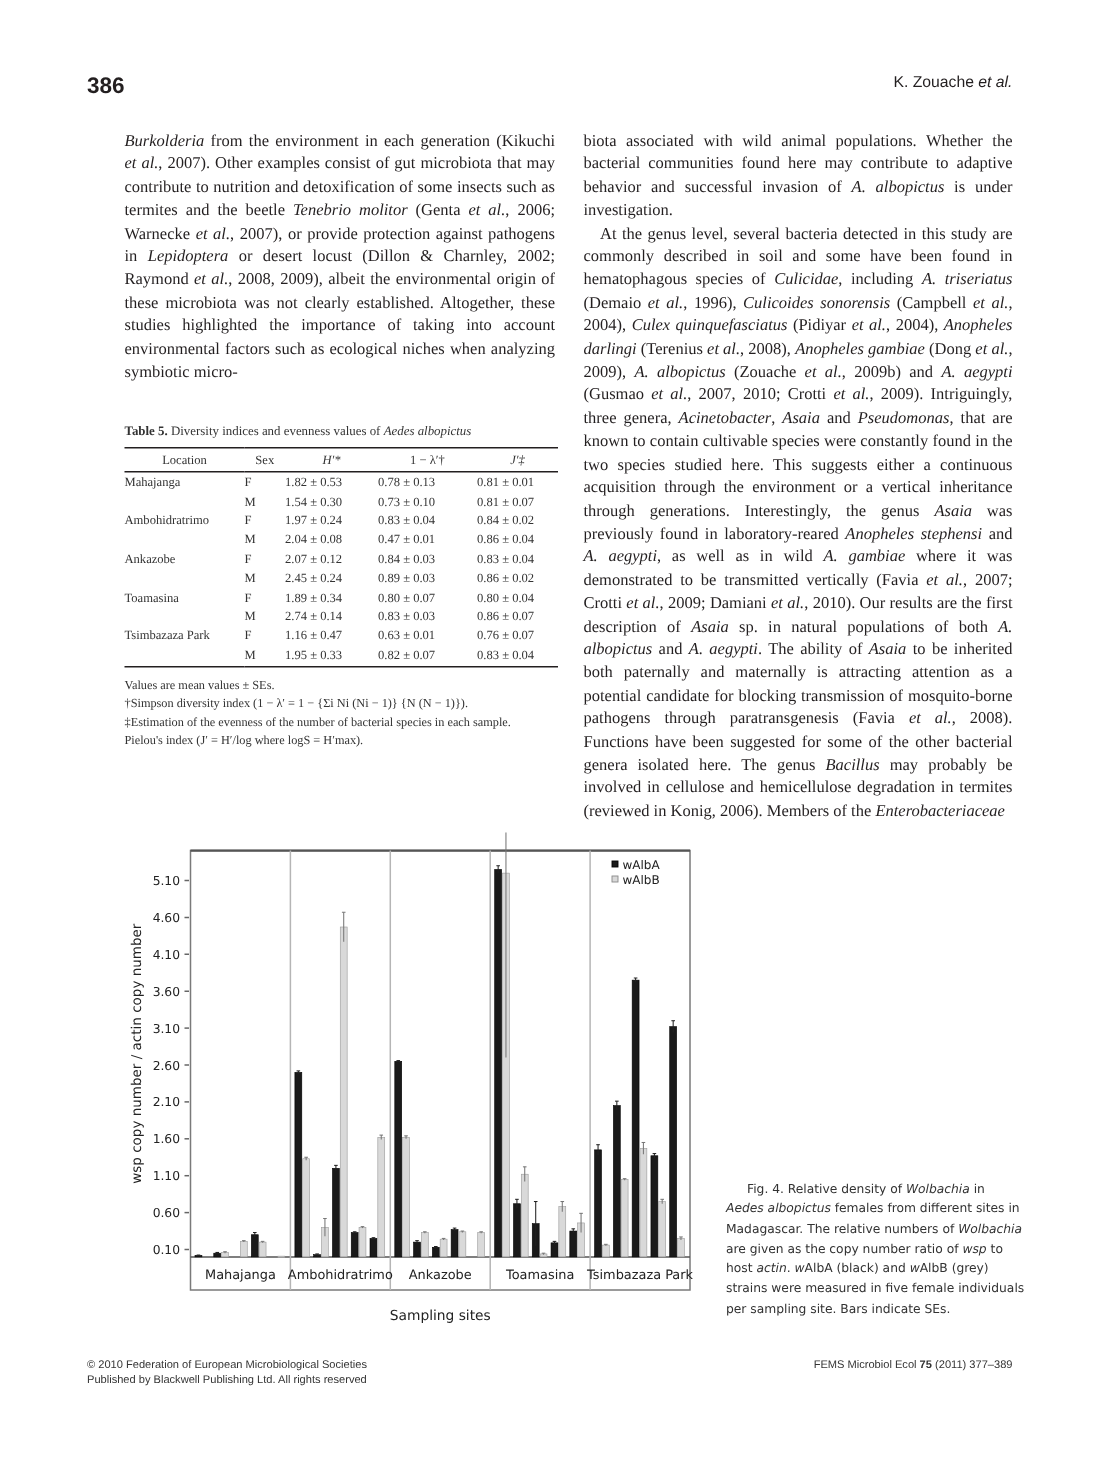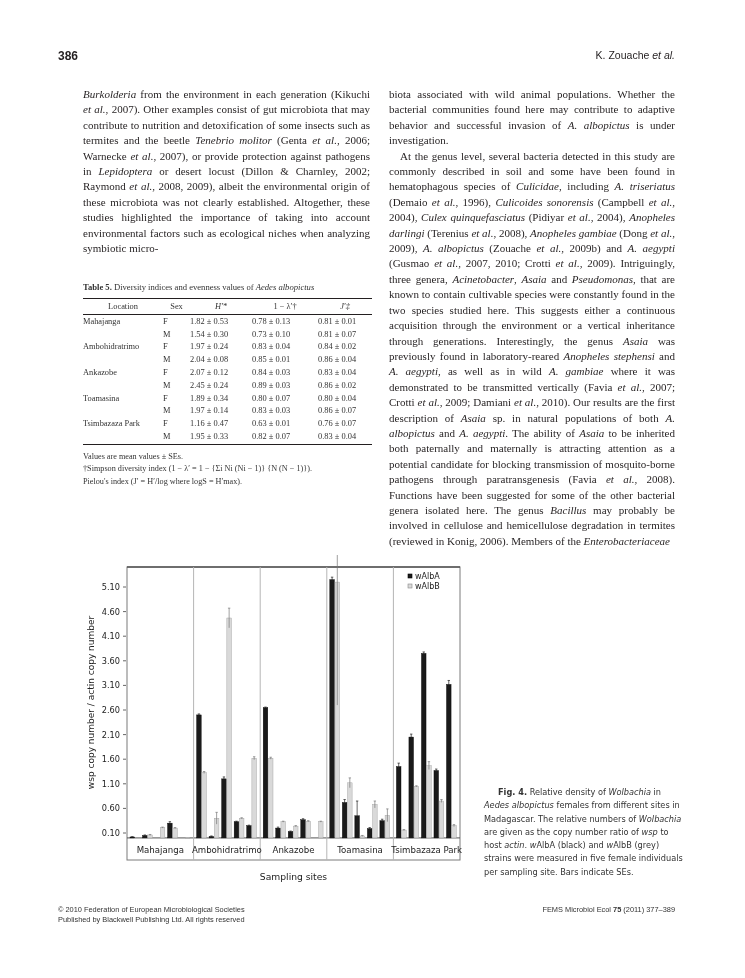--- a/index.html
+++ b/index.html
@@ -1,17 +1,17 @@
 <!DOCTYPE html>
 <html><head>
 <meta charset="utf-8">
 <style>
   html, body { margin: 0; padding: 0; background: #ffffff; }
   body { width: 745px; height: 978px; position: relative; overflow: hidden; color: #231f20; }
-  #page-num { position: absolute; left: 58px; top: 49px; font-family: "Liberation Sans", sans-serif; font-weight: bold; font-size: 12px; }
+  #page-num { position: absolute; left: 58px; top: 49px; font-family: "Liberation Sans", sans-serif; font-weight: bold; font-size: 15px; }
   #running-head { position: absolute; right: 70px; top: 49px; font-family: "Liberation Sans", sans-serif; font-size: 10.5px; }
   .col { position: absolute; font-family: "Liberation Serif", serif; font-size: 11px; line-height: 15.4px; text-align: justify; }
   #col-left { left: 83px; top: 87px; width: 287px; }
   #col-right { left: 389px; top: 87px; width: 286px; }
   .col p { margin: 0; }
   .col p.indent { text-indent: 11px; }
   i { font-style: italic; }
 
   #table5 { position: absolute; left: 83px; top: 282px; width: 289px; font-family: Liberation Serif, serif; font-size: 8.4px; color: #333; }
   #table5 .caption { font-size: 8.6px; margin-bottom: 6px; }
@@ -23,21 +23,21 @@
   #table5 tbody { border-bottom: 1.2px solid #231f20; }
   #table5 .c-loc { width: 80px; }
   #table5 .c-sex { width: 27px; }
   #table5 .c-h { width: 62px; }
   #table5 .c-s { width: 66px; }
   #table5 .notes { margin-top: 6px; line-height: 12.5px; font-size: 8.2px; }
 
   #figure { position: absolute; left: 80px; top: 555px; width: 400px; height: 330px; }
   #figure svg { position: absolute; left: 0; top: 0; }
   #fig-caption { position: absolute; left: 484px; top: 786px; width: 200px; font-family: "DejaVu Sans", sans-serif; font-size: 8.2px; line-height: 13.3px; color: #333; }
-  #fig-caption b { font-weight: bold; padding-left: 14px; }
+  #fig-caption b { font-weight: normal; padding-left: 14px; }
 
   #footer-left { position: absolute; left: 58px; top: 905px; font-family: "Liberation Sans", sans-serif; font-size: 7.4px; line-height: 10px; color: #333; }
   #footer-right { position: absolute; right: 70px; top: 905px; font-family: "Liberation Sans", sans-serif; font-size: 7.4px; color: #333; }
 </style>
 </head>
 <body>
 
 <div id="page-num">386</div>
 <div id="running-head"><span>K. Zouache </span><i>et al.</i></div>
 
@@ -83,21 +83,21 @@
           <td>Ambohidratrimo</td>
           <td>F</td>
           <td>1.97 ± 0.24</td>
           <td>0.83 ± 0.04</td>
           <td>0.84 ± 0.02</td>
         </tr>
         <tr>
           <td></td>
           <td>M</td>
           <td>2.04 ± 0.08</td>
-          <td>0.85 ± 0.01</td>
+          <td>0.47 ± 0.01</td>
           <td>0.86 ± 0.04</td>
         </tr>
         <tr>
           <td>Ankazobe</td>
           <td>F</td>
           <td>2.07 ± 0.12</td>
           <td>0.84 ± 0.03</td>
           <td>0.83 ± 0.04</td>
         </tr>
         <tr>
@@ -110,21 +110,21 @@
         <tr>
           <td>Toamasina</td>
           <td>F</td>
           <td>1.89 ± 0.34</td>
           <td>0.80 ± 0.07</td>
           <td>0.80 ± 0.04</td>
         </tr>
         <tr>
           <td></td>
           <td>M</td>
-          <td>1.97 ± 0.14</td>
+          <td>2.74 ± 0.14</td>
           <td>0.83 ± 0.03</td>
           <td>0.86 ± 0.07</td>
         </tr>
         <tr>
           <td>Tsimbazaza Park</td>
           <td>F</td>
           <td>1.16 ± 0.47</td>
           <td>0.63 ± 0.01</td>
           <td>0.76 ± 0.07</td>
         </tr>
@@ -133,20 +133,21 @@
           <td>M</td>
           <td>1.95 ± 0.33</td>
           <td>0.82 ± 0.07</td>
           <td>0.83 ± 0.04</td>
         </tr>
       </tbody>
   </table>
   <div class="notes" id="table-notes">
       <div>Values are mean values ± SEs.</div>
       <div>†Simpson diversity index (1 − λ′ = 1 − {Σi Ni (Ni − 1)} {N (N − 1)}).</div>
+      <div>‡Estimation of the evenness of the number of bacterial species in each sample.</div>
       <div>Pielou's index (J′ = H′/log where logS = H′max).</div>
     </div>
 </div>
 
 <div id="figure">
   <svg id="chart-svg" width="400" height="330" viewBox="0 0 400 330">
       <rect x="47" y="12" width="333" height="293" fill="none" stroke="#7a7a7a" stroke-width="1"></rect>
       <line x1="47" y1="12" x2="380" y2="12" stroke="#555" stroke-width="1.5"></line>
       <line x1="47" y1="282.92" x2="380" y2="282.92" stroke="#555" stroke-width="1"></line>
       <line x1="113.6" y1="12" x2="113.6" y2="305" stroke="#b5b5b5" stroke-width="1"></line>

